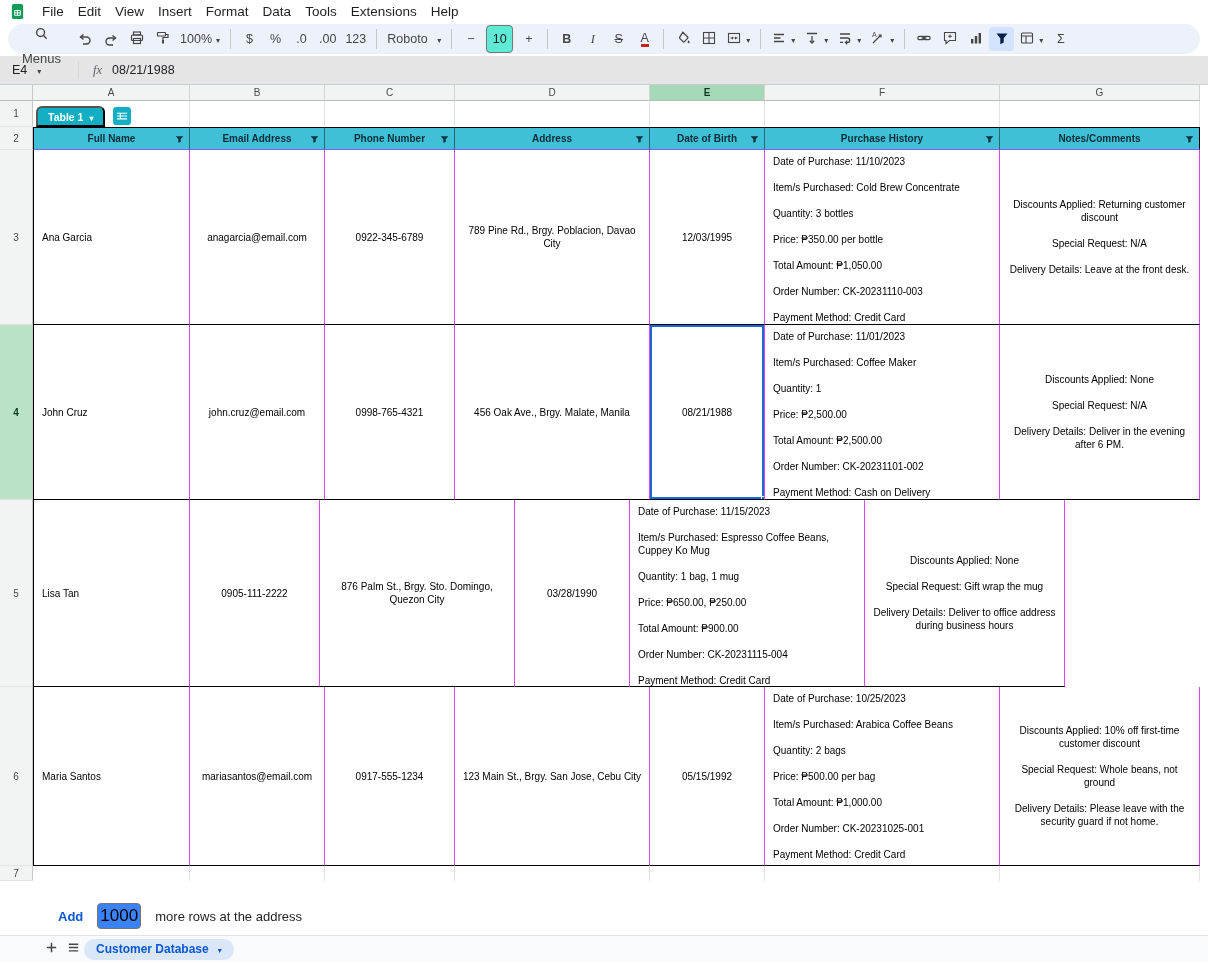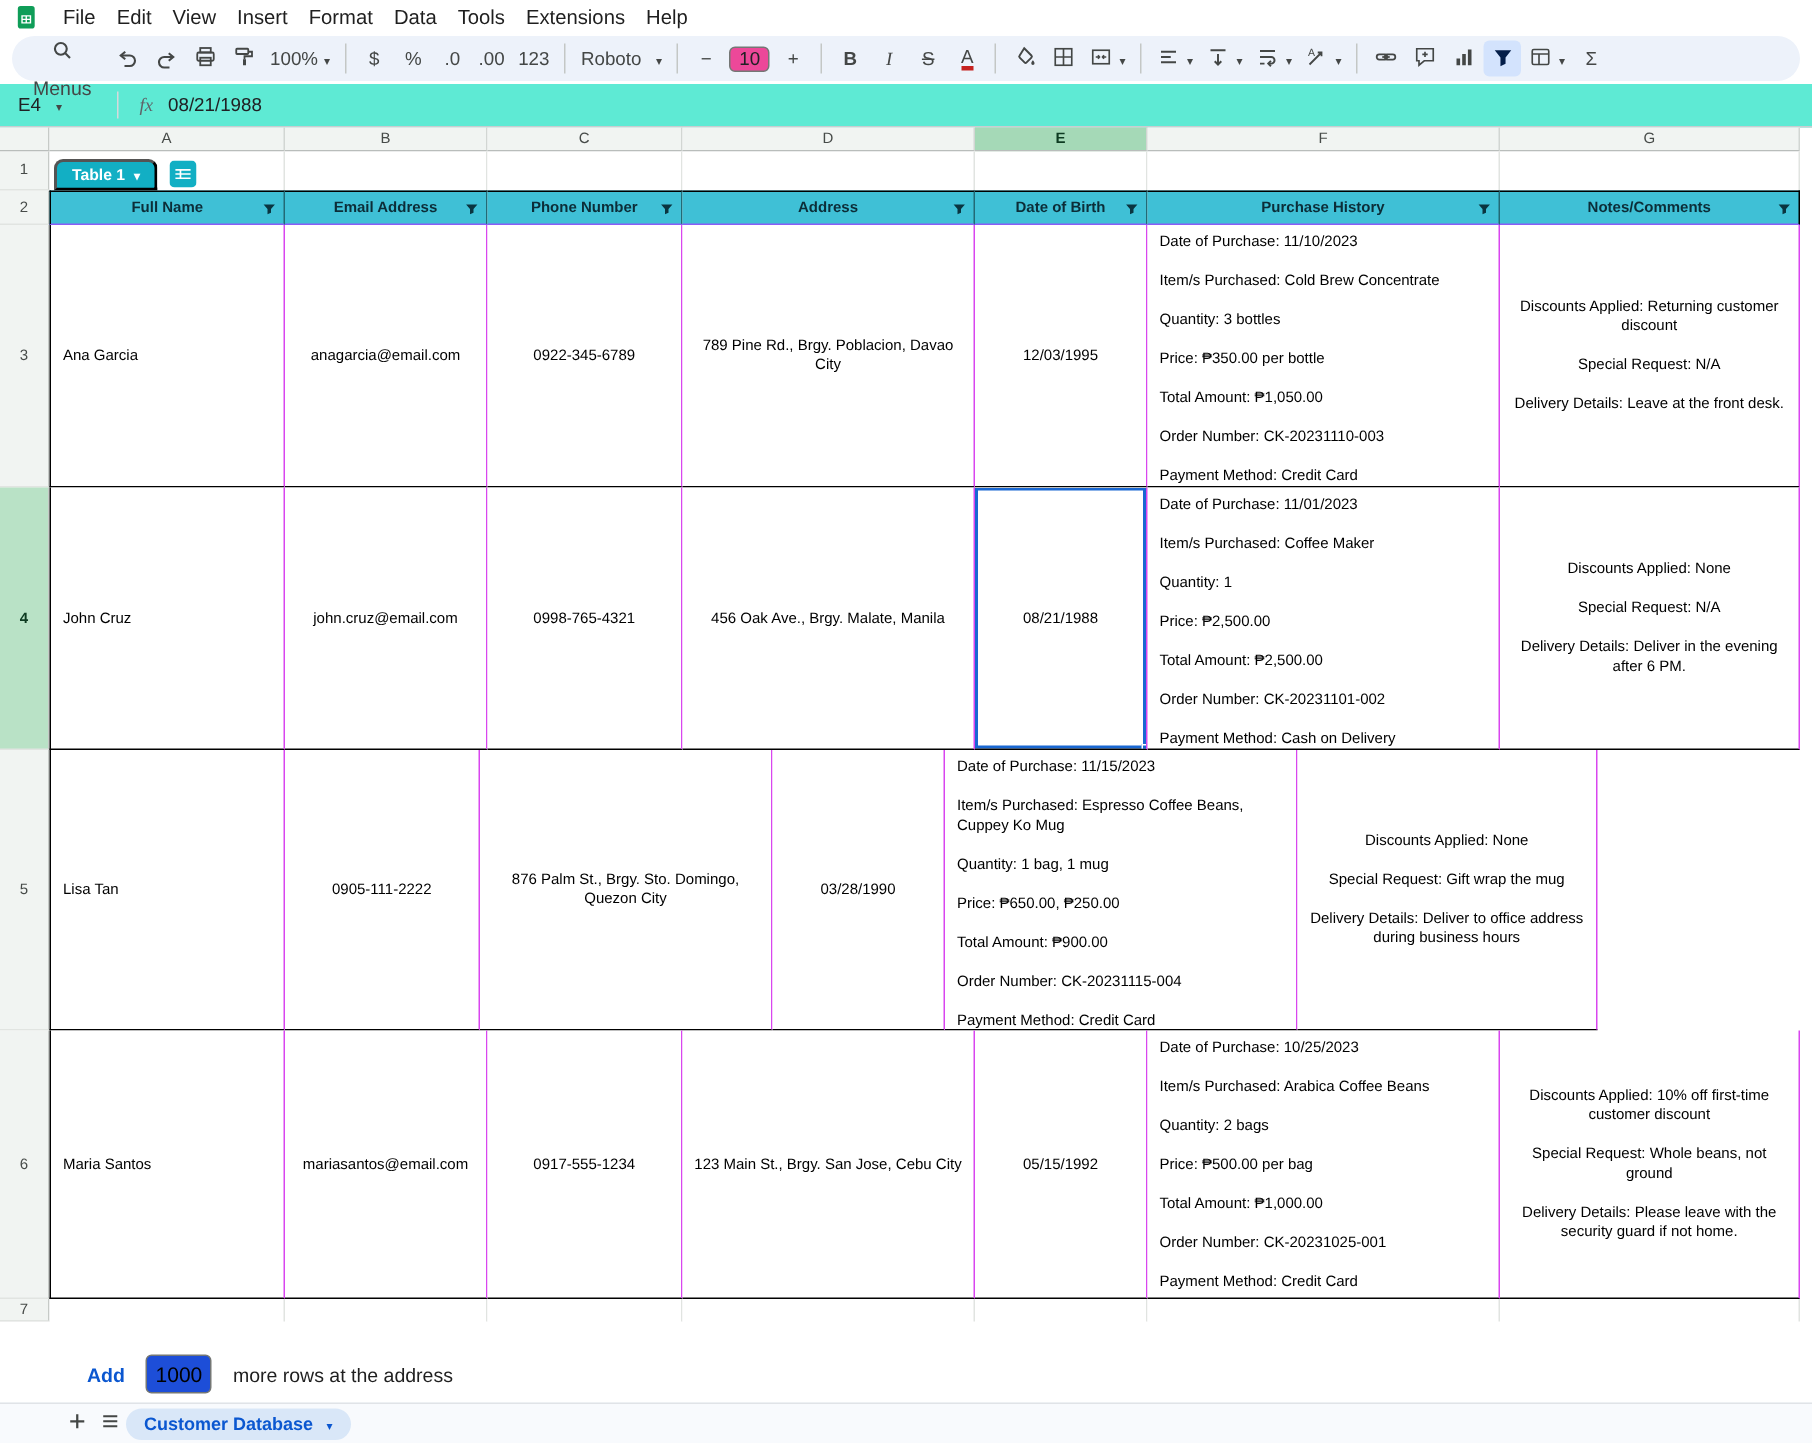--- a/index.html
+++ b/index.html
@@ -13,29 +13,29 @@
 
   
   .toolbar { height:34px; padding:2px 8px; }
   .toolbar-inner { background:#edf2fa; height:30px; border-radius:20px; display:flex; align-items:center; padding:0 8px; gap:1px; }
   .tbtn { height:24px; min-width:25px; padding:0 4px; border-radius:4px; display:flex; align-items:center; justify-content:center; font-size:12.5px; color:#444746; background:none; border:none; gap:2px; white-space:nowrap; }
   .tbtn svg { width:16px; height:16px; }
   .menus-pill { display:flex; align-items:center; gap:7px; padding:0 10px 0 6px; height:26px; border-radius:14px; font-size:13px; color:#444746; }
   .tdiv { width:1px; height:20px; background:#c4c7c5; margin:0 5px; flex:0 0 1px; }
   .caret::after { content:"▾"; font-size:8px; color:#444746; margin-left:2px; }
   .active-tool { background:#d3e3fd; color:#041e49; }
-  .sizebox { width:27px; height:17px; border:1px solid #747775; border-radius:4px; display:flex; align-items:center; justify-content:center; font-size:12.5px; background:#ec4899; margin:0 2px; }
+  .sizebox { width:27px; height:28px; border:1px solid #747775; border-radius:4px; display:flex; align-items:center; justify-content:center; font-size:12.5px; background:#5eead4; margin:0 2px; }
   .flip { transform:scaleX(-1); }
   .b-bold { font-weight:700; }
   .b-italic { font-style:italic; font-family:"Liberation Serif","DejaVu Serif",serif; }
   .b-strike { text-decoration:line-through; }
   .b-color { border-bottom:3px solid #c5221f; line-height:12px; }
 
   
-  .formulabar { height:29px; display:flex; align-items:center; border-bottom:1px solid #c9cdd1; font-size:12.5px; background:#5eead4; }
+  .formulabar { height:29px; display:flex; align-items:center; border-bottom:1px solid #c9cdd1; font-size:12.5px; background:#e5e5e5; }
   .namebox { width:78px; padding-left:12px; display:flex; align-items:center; gap:8px; }
   .fdiv { width:1px; height:18px; background:#d6d9dc; }
   .fx { font-style:italic; color:#5f6368; margin:0 10px 0 14px; font-family:"Liberation Serif","DejaVu Serif",serif; }
 
   
   .grid { width:1200px; }
   .cw-rh{width:33px;flex:0 0 33px} .cw-a{width:157px;flex:0 0 157px} .cw-b{width:135px;flex:0 0 135px}
   .cw-c{width:130px;flex:0 0 130px} .cw-d{width:195px;flex:0 0 195px} .cw-e{width:115px;flex:0 0 115px}
   .cw-f{width:235px;flex:0 0 235px} .cw-g{width:200px;flex:0 0 200px}
 
@@ -69,21 +69,21 @@
   .pre { white-space:pre-line; }
   .sel-cell { box-shadow:inset 0 0 0 2px #1967d2; position:relative; }
   .handle { position:absolute; right:-4px; bottom:-4px; width:7px; height:7px; background:#1967d2; border:1px solid #fff; z-index:3; }
 
   .r7 { height:15px; }
   .r7 .gcell { border-bottom:none; }
 
   
   .addbar { height:54px; padding:16px 0 0 58px; display:flex; align-items:center; gap:14px; font-size:13px; color:#1f1f1f; }
   .add-btn { color:#0b57d0; font-weight:600; background:none; border:none; font-size:13px; font-family:inherit; }
-  .rowcount-input { width:44px; height:26px; border:1px solid #747775; border-radius:4px; text-align:center; font-size:14px; font-family:inherit; background:#1d4ed8; }
+  .rowcount-input { width:44px; height:26px; border:1px solid #747775; border-radius:4px; text-align:center; font-size:17px; font-family:inherit; background:#3b82f6; }
 
   .sheetbar { height:27px; background:#f8fafd; border-top:1px solid #e0e3e7; display:flex; align-items:center; padding-left:40px; }
   .sb-btn { display:flex; align-items:center; justify-content:center; width:22px; height:22px; color:#444746; background:none; border:none; }
   .sb-btn svg { width:15px; height:15px; }
   .sheet-tab { height:21px; background:#d9e7f8; border-radius:11px; color:#0b57d0; font-weight:700; font-size:12px; display:flex; align-items:center; gap:7px; padding:0 12px; border:none; font-family:inherit; }
   .sheet-tab .caret::after { color:#0b57d0; }
 </style>
 </head>
 <body>
 

